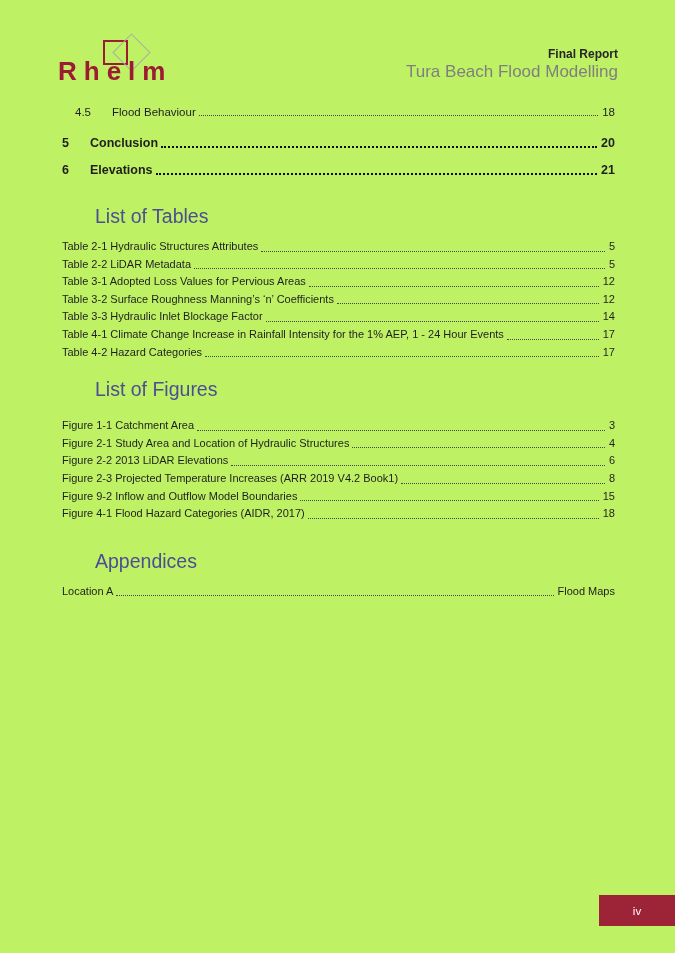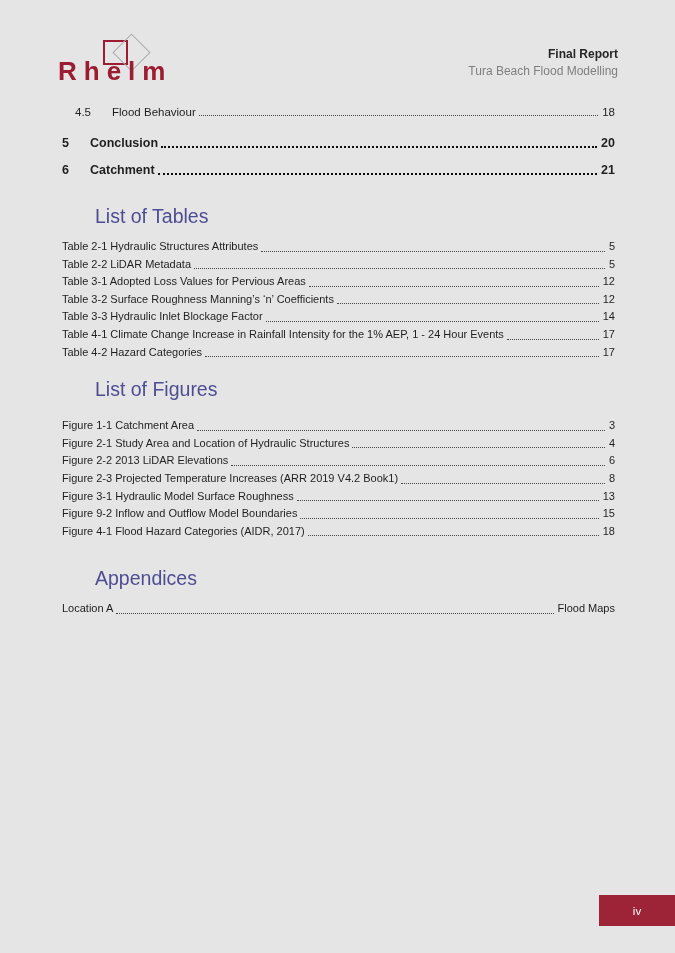--- a/index.html
+++ b/index.html
@@ -8,21 +8,21 @@
     --footer-box-red: #9d2436;
     --subtitle-gray: #7f7f7f;
     --logo-diamond-gray: #ababab;
   }
   * { box-sizing: border-box; }
   html, body { margin: 0; padding: 0; background: #ffffff; }
   .page {
     position: relative;
     width: 675px;
     height: 953px;
-    background: #e5e5e5;
+    background: #bef264;
     font-family: "Liberation Sans", sans-serif;
     color: #1f1f1f;
     overflow: hidden;
   }
 
   
   .logo {
     position: absolute;
     left: 58px;
     top: 28px;
@@ -63,21 +63,21 @@
     top: 46px;
     text-align: right;
   }
   .report-type {
     font-size: 12px;
     font-weight: bold;
     color: #262626;
     line-height: 17px;
   }
   .project-title {
-    font-size: 12px;
+    font-size: 17px;
     color: var(--subtitle-gray, #7f7f7f);
     line-height: 17px;
   }
 
   
   .content {
     position: absolute;
     left: 62px;
     top: 105px;
     width: 553px;
@@ -165,21 +165,21 @@
           <span class="pg">18</span>
         </div>
         <div class="leader-row level1">
           <span class="num">5</span>
           <span class="label">Conclusion</span>
           <span class="leader"></span>
           <span class="pg">20</span>
         </div>
         <div class="leader-row level1">
           <span class="num">6</span>
-          <span class="label">Catchment</span>
+          <span class="label">Elevations</span>
           <span class="leader"></span>
           <span class="pg">21</span>
         </div>
       </div>
 
     <h2 class="section-heading tables">List of Tables</h2>
     <div class="entry-list tables">
         <div class="leader-row">
           <span class="label">Table 2-1 Hydraulic Structures Attributes</span>
           <span class="leader"></span>
@@ -233,25 +233,20 @@
           <span class="label">Figure 2-2 2013 LiDAR Elevations</span>
           <span class="leader"></span>
           <span class="pg">6</span>
         </div>
         <div class="leader-row">
           <span class="label">Figure 2-3 Projected Temperature Increases (ARR 2019 V4.2 Book1)</span>
           <span class="leader"></span>
           <span class="pg">8</span>
         </div>
         <div class="leader-row">
-          <span class="label">Figure 3-1 Hydraulic Model Surface Roughness</span>
-          <span class="leader"></span>
-          <span class="pg">13</span>
-        </div>
-        <div class="leader-row">
           <span class="label">Figure 9-2 Inflow and Outflow Model Boundaries</span>
           <span class="leader"></span>
           <span class="pg">15</span>
         </div>
         <div class="leader-row">
           <span class="label">Figure 4-1 Flood Hazard Categories (AIDR, 2017)</span>
           <span class="leader"></span>
           <span class="pg">18</span>
         </div>
       </div>

